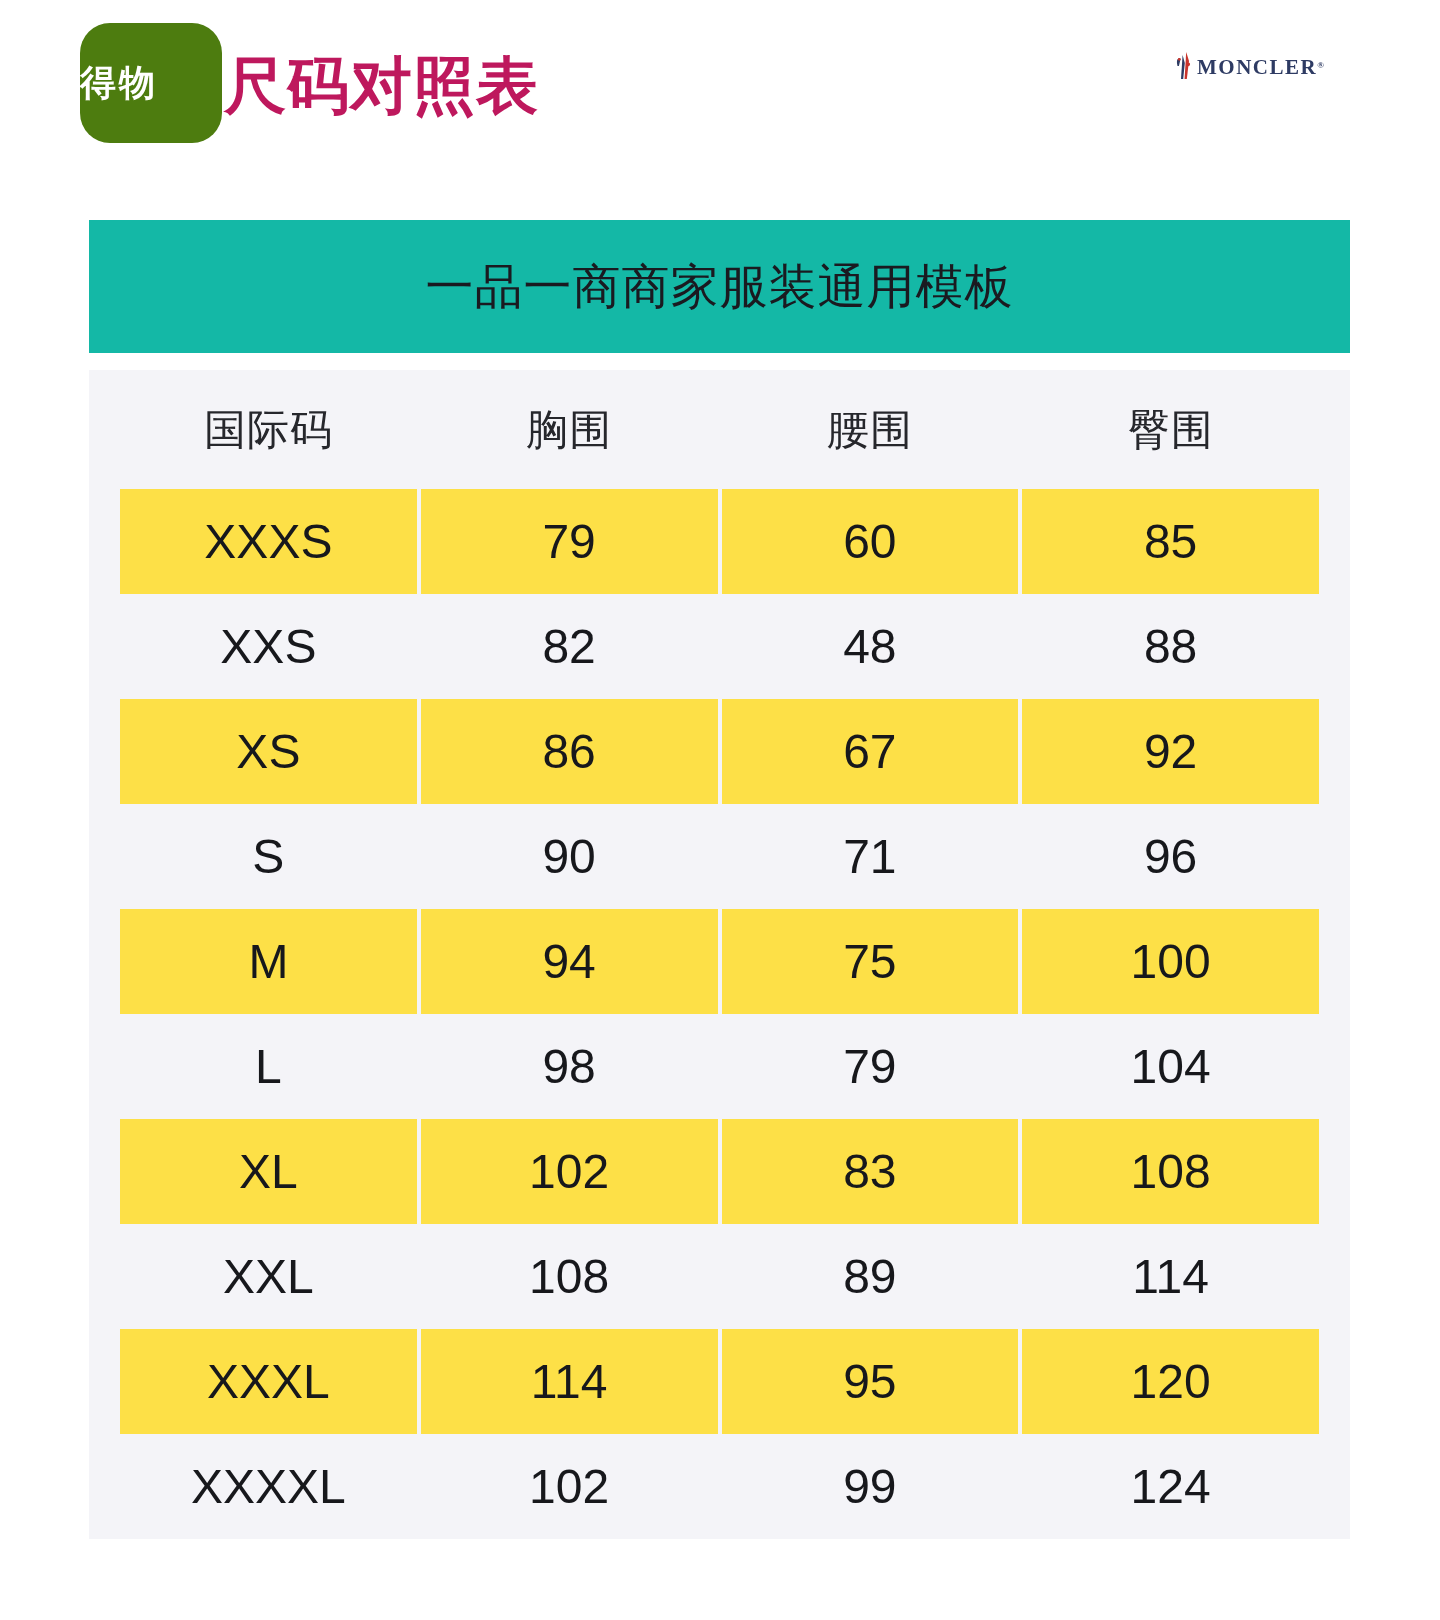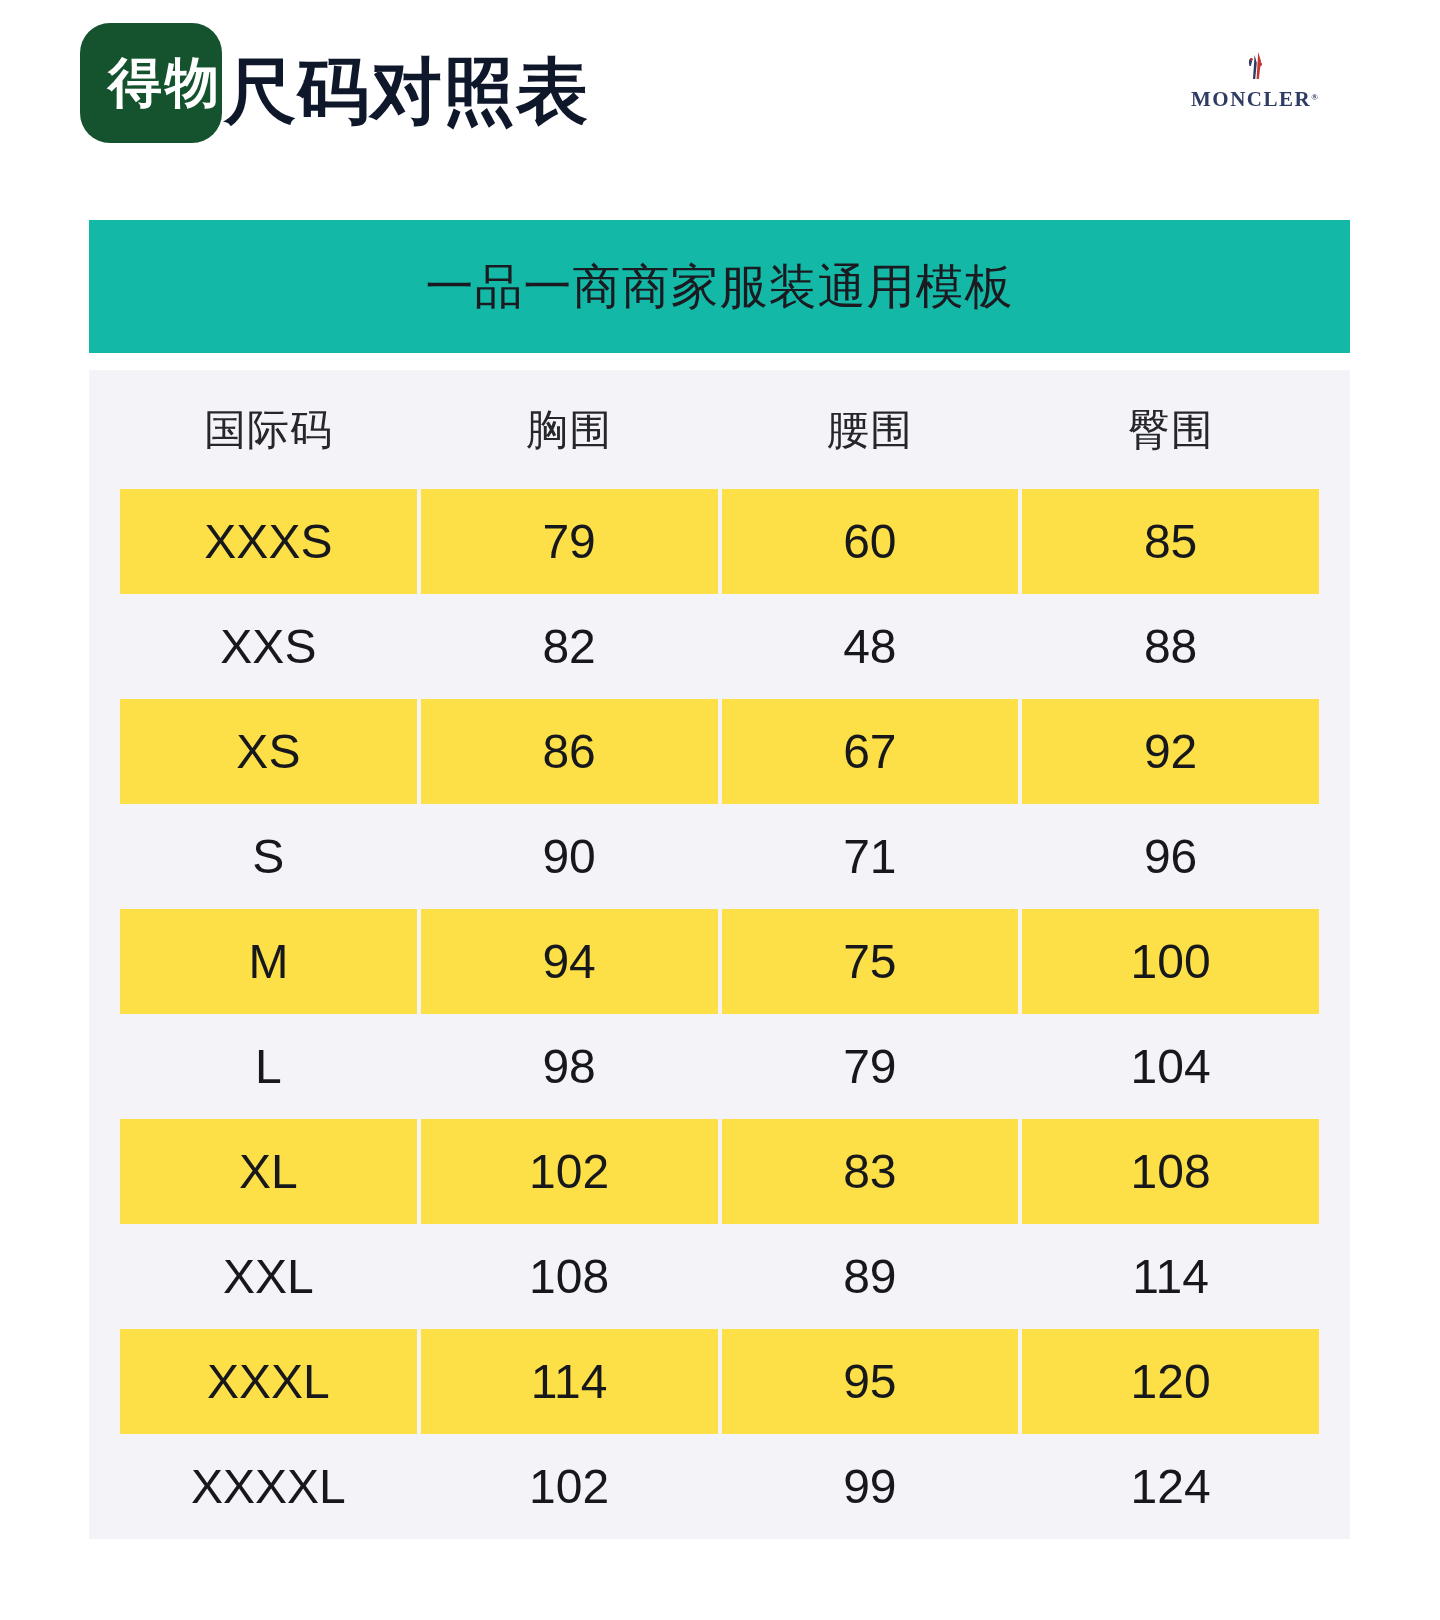--- a/index.html
+++ b/index.html
@@ -11,34 +11,34 @@
     overflow:hidden;
     color:#17181c;
   }
 
   
   .page-header { position:relative; height:220px; }
 
   .dewu-logo {
     position:absolute; left:80px; top:23px;
     width:142px; height:120px;
-    background:#14532d; border-radius:30px;
-    display:flex; align-items:center; justify-content:flex-end;
-    color:#ffffff; font-size:54px; font-weight:700; letter-spacing:3px;
+    background:#4d7c0f; border-radius:30px;
+    display:flex; align-items:center; justify-content:flex-start;
+    color:#ffffff; font-size:36px; font-weight:700; letter-spacing:3px;
   }
 
   .page-title {
     position:absolute; left:224px; top:50px;
-    font-size:72px; font-weight:600; color:#0f172a;
+    font-size:62px; font-weight:600; color:#be185d;
     letter-spacing:1px; line-height:1.15; white-space:nowrap;
   }
 
   .moncler {
     position:absolute; left:1172px; top:50px; width:165px;
-    display:flex; flex-direction:column; align-items:center; gap:3px;
+    display:flex; flex-direction:row; align-items:center; gap:3px;
   }
   .moncler-emblem { width:22px; height:34px; }
   .moncler-word {
     font-family:"Liberation Serif","DejaVu Serif",serif;
     font-size:21px; font-weight:600; color:#2e3b63;
     letter-spacing:1.5px; white-space:nowrap;
   }
   .moncler-word sup { font-size:9px; vertical-align:6px; letter-spacing:0; }
 
   

